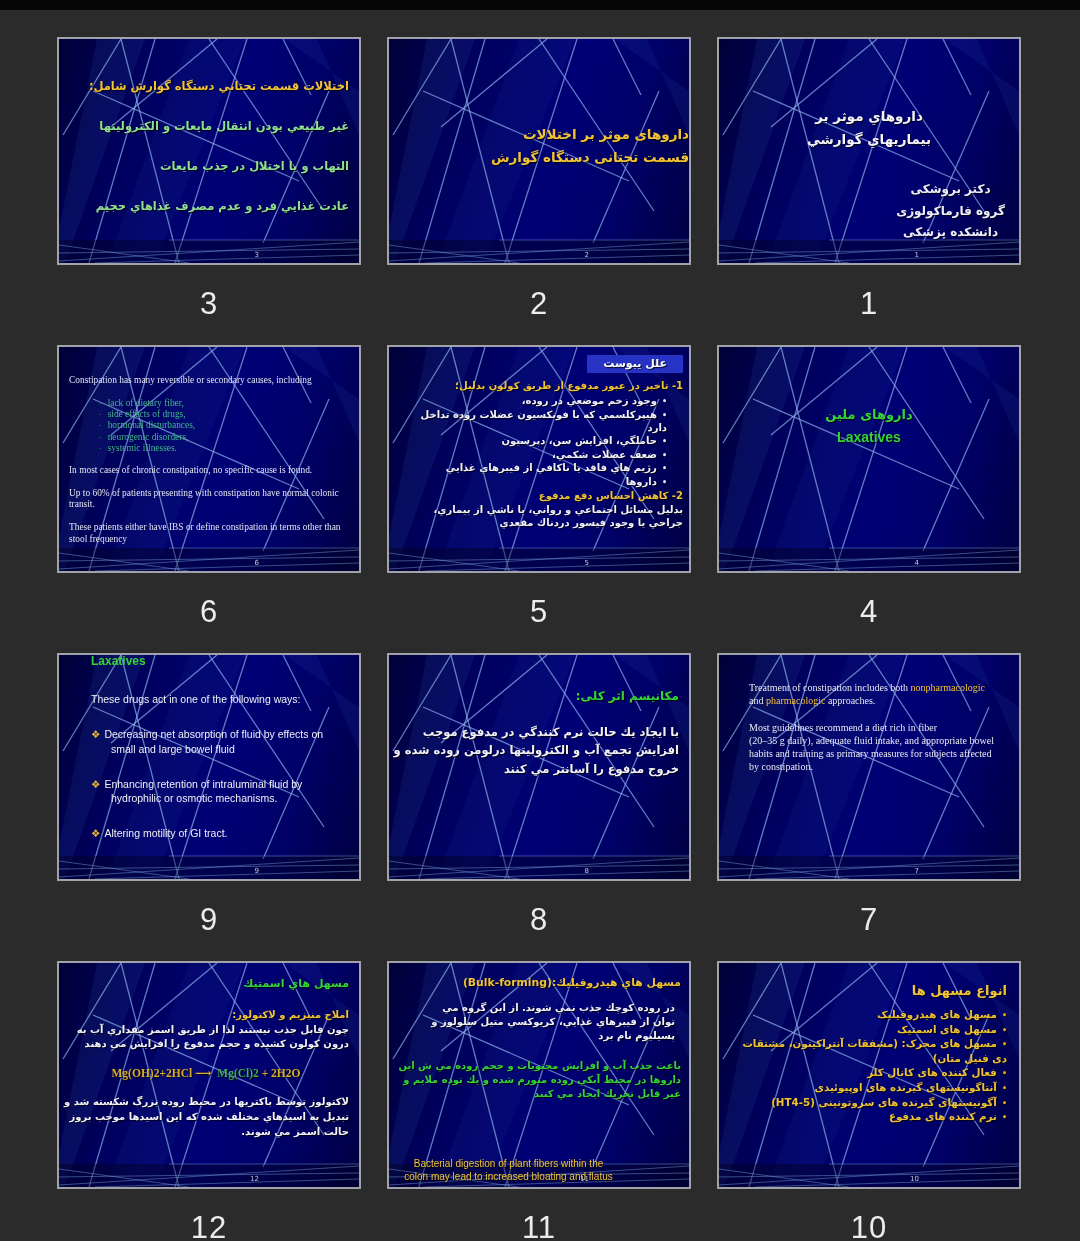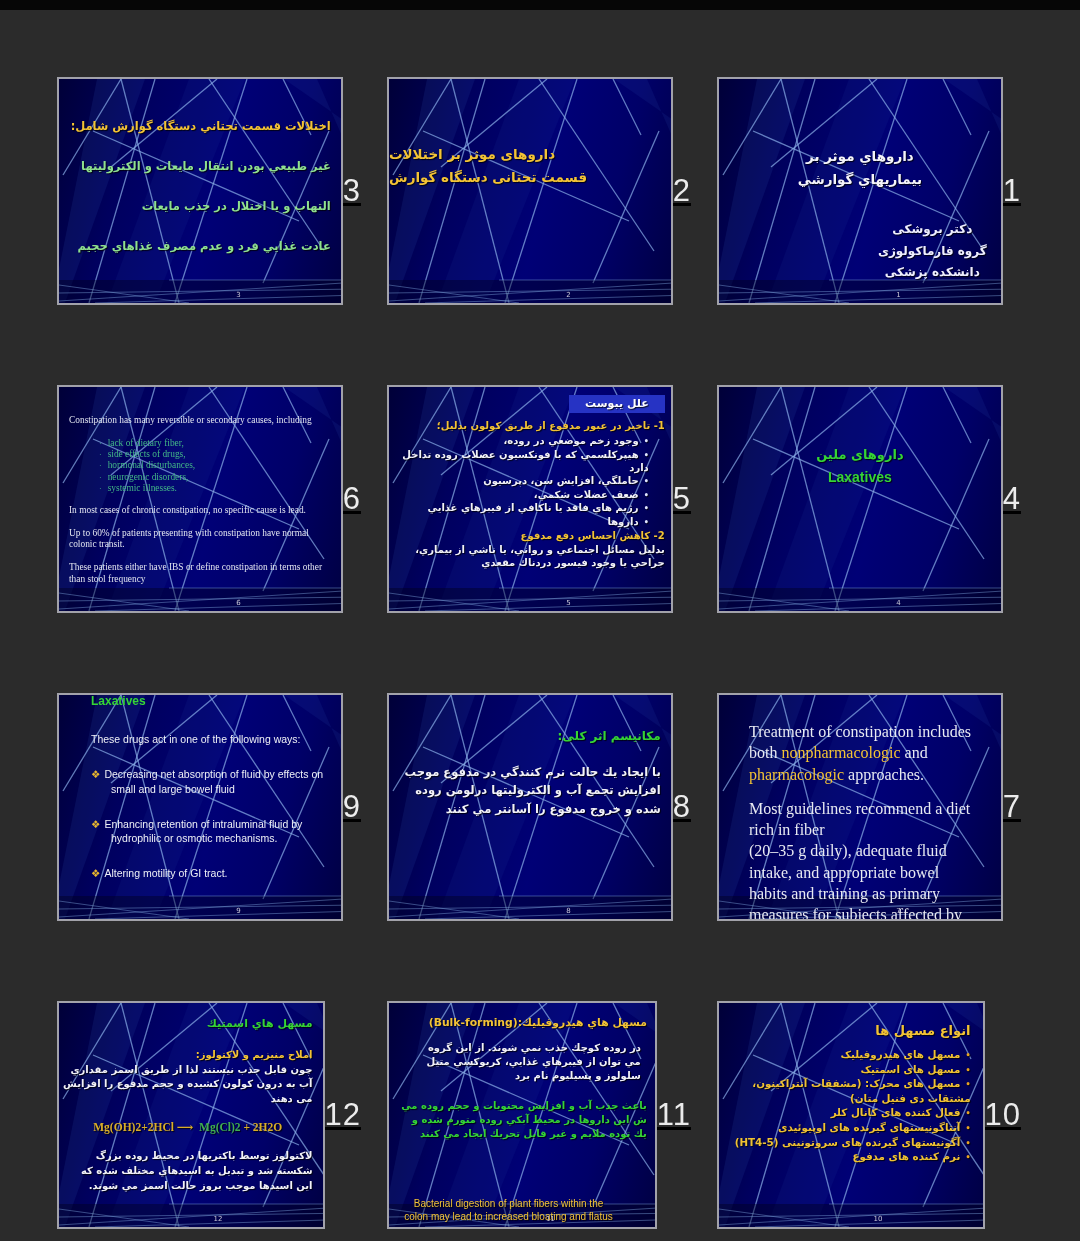--- a/index.html
+++ b/index.html
@@ -5,21 +5,21 @@
   html,body{margin:0;padding:0;}
   body{
     width:1080px;height:1241px;position:relative;overflow:hidden;
     background:#2b2b2b;font-family:"Liberation Sans",sans-serif;
   }
   .topbar{position:absolute;top:0;left:0;width:1080px;height:10px;background:#060606;}
   .board{
     position:absolute;top:37px;left:57px;width:966px;
     display:grid;grid-template-columns:repeat(3,304px);column-gap:26px;grid-auto-rows:308px;
   }
-  .cell{display:flex;flex-direction:row;align-items:center;text-decoration:underline;}
+  .cell{display:flex;flex-direction:column;align-items:center;}
   .slide{
     position:relative;width:300px;height:224px;border:2px solid #a2a2aa;
     background:linear-gradient(105deg,#000038 0%,#00005e 25%,#000076 55%,#000068 75%,#000042 100%);
     overflow:hidden;
   }
   .slide svg.bg{position:absolute;inset:0;width:300px;height:224px;}
   .snum{
     height:78px;display:flex;align-items:center;justify-content:center;
     font-size:31px;color:#ececec;letter-spacing:1px;
   }
@@ -30,21 +30,21 @@
   .yel{color:#f3c335;}
   .grn{color:#35d435;}
   .lgrn{color:#8fe08f;}
   .teal{color:#43b787;}
   .shadow{text-shadow:1px 1px 1px rgba(0,0,0,.8);}
 
   
   .c1 .title{position:absolute;top:66px;left:0;width:100%;text-align:center;font-size:13.5px;font-weight:bold;color:#f4f4fa;line-height:1.7;}
   .c1 .credits{position:absolute;top:140px;right:14px;text-align:center;font-size:12px;font-weight:bold;color:#eef;line-height:1.8;}
   
-  .c2 .title{position:absolute;top:64px;left:0;width:100%;text-align:left;font-size:13.5px;font-weight:bold;line-height:1.7;}
+  .c2 .title{position:absolute;top:84px;left:0;width:100%;text-align:right;font-size:13.5px;font-weight:bold;line-height:1.7;}
   
   .c3{padding:40px 10px 0;display:flex;flex-direction:column;gap:26px;text-align:right;font-weight:bold;box-sizing:border-box;}
   .c3 .h{font-size:11.5px;}
   .c3 .ln{font-size:11.5px;}
   
   .c4 .title{position:absolute;top:58px;left:0;width:100%;text-align:center;font-weight:bold;font-size:13px;line-height:1.6;}
   .c4 .en{font-size:14px;font-family:"Liberation Sans",sans-serif;}
   
   .c5{box-sizing:border-box;padding:5px 6px 0 12px;text-align:right;}
   .c5 .tbox{display:inline-block;background:#2633c4;color:#fff;font-weight:bold;font-size:11px;padding:2px 16px 3px;margin-bottom:6px;}
@@ -54,21 +54,21 @@
   .c5 li .b{color:#dfe4ff;margin-left:5px;font-size:8px;}
   .c5 .h2{font-size:10px;font-weight:bold;line-height:1.35;}
   .c5 .p2{font-size:10px;font-weight:bold;color:#f2f2f8;line-height:1.35;}
   
   .c6{box-sizing:border-box;padding:28px 8px 0 10px;color:#e2e5f0;font-size:9.4px;line-height:1.24;}
   .c6 p{margin:0 0 11px;}
   .c6 ul{margin:0 0 11px 30px;padding:0;list-style:none;}
   .c6 li{line-height:1.2;}
   .c6 li .b{margin-right:6px;font-size:8px;}
   
-  .c7{box-sizing:border-box;padding:26px 22px 0 30px;color:#e8eaf2;font-size:16px;line-height:1.33;border-radius:15px;}
+  .c7{box-sizing:border-box;padding:26px 22px 0 30px;color:#e8eaf2;font-size:10px;line-height:1.33;border-radius:15px;}
   .c7 p{margin:0 0 13px;}
   
   .c8{box-sizing:border-box;padding:34px 10px 0 4px;text-align:right;}
   .c8 .h{font-size:12px;font-weight:bold;margin-bottom:20px;}
   .c8 .body{font-size:11.5px;font-weight:bold;color:#f2f2f8;line-height:1.6;}
   
   .c9{box-sizing:border-box;padding:0 8px 0 32px;color:#eef0f6;font-size:10.5px;line-height:1.35;}
   .c9 .h{font-weight:bold;font-size:12px;margin:-2px 0 0;}
   .c9 .p1{margin-top:23px;}
   .c9 .grp{margin-top:21px;}
@@ -191,21 +191,21 @@
         </svg>
       <div class="content c6 ser">
         <p>Constipation has many reversible or secondary causes, including</p>
         <ul>
           <li class="teal"><span class="b">·</span><span>lack of dietary fiber,</span></li>
           <li class="teal"><span class="b">·</span><span>side effects of drugs,</span></li>
           <li class="teal"><span class="b">·</span><span>hormonal disturbances,</span></li>
           <li class="teal"><span class="b">·</span><span>neurogenic disorders,</span></li>
           <li class="teal"><span class="b">·</span><span>systemic illnesses.</span></li>
         </ul>
-        <p>In most cases of chronic constipation, no specific cause is lead.</p>
+        <p>In most cases of chronic constipation, no specific cause is found.</p>
         <p>Up to 60% of patients presenting with constipation have normal colonic transit.</p>
         <p>These patients either have IBS or define constipation in terms other than stool frequency</p>
       </div>
       <span class="pgn">6</span>
     </div>
     <div class="snum">6</div>
   </div>
 
   <div class="cell">
     <div class="slide">

